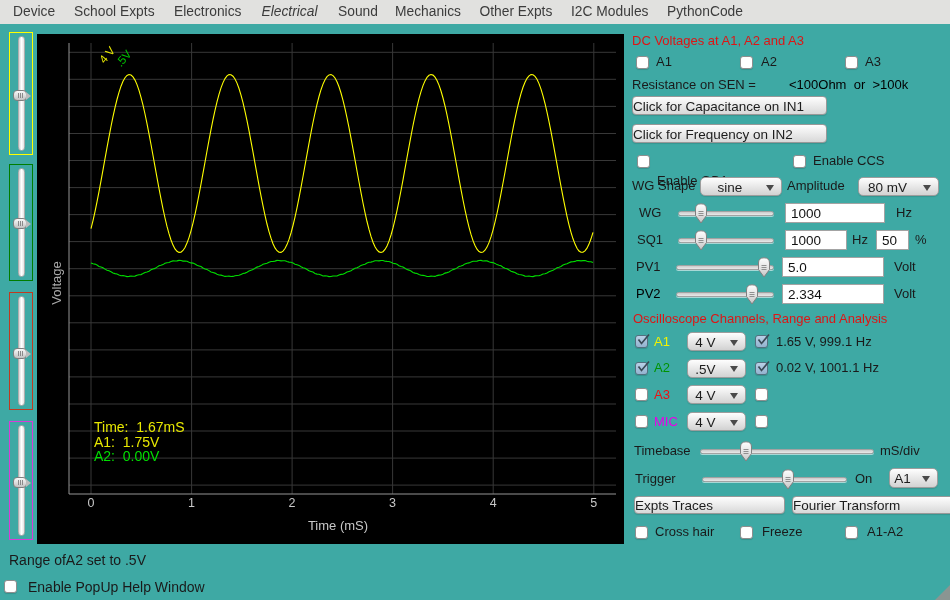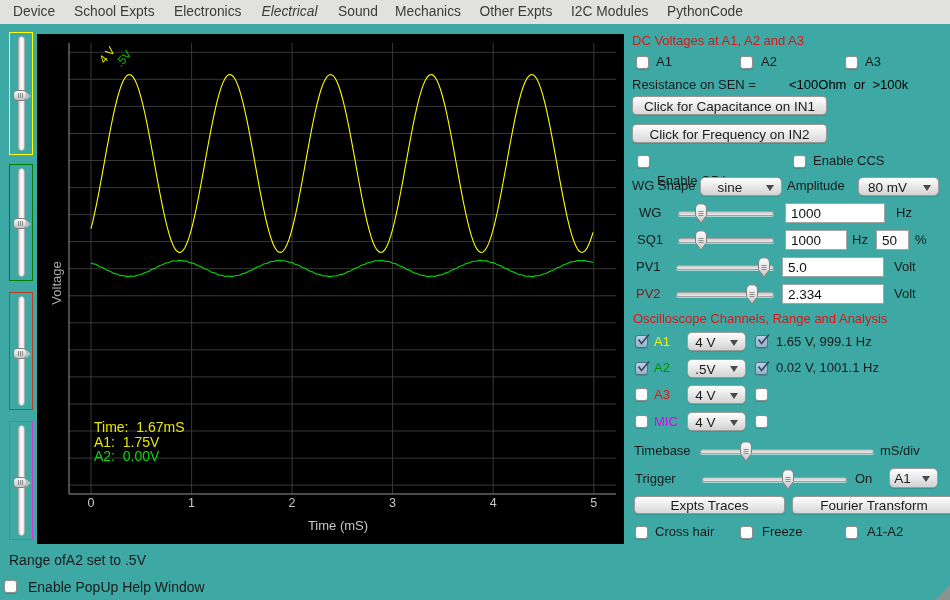--- a/index.html
+++ b/index.html
@@ -12,21 +12,21 @@
   border:1px solid #8e8e8e; border-radius:3px; box-shadow:0 1px 1px rgba(0,0,0,0.15); }
 .cb.checked { background:linear-gradient(#b9d0e6,#93b3cf); border-color:#53707f; }
 .combo { position:absolute; background:linear-gradient(#fefefe,#d2d2d2);
   border:1px solid #9d9d9d; border-radius:5px; box-shadow:0 1px 1px rgba(0,0,0,0.12); }
 .combo .ct { position:absolute; left:0; right:22px; text-align:center;
   font-size:13.5px; color:#1c1c1c; }
 .combo .arr { position:absolute; right:7.5px; top:50%; margin-top:-2px;
   border-left:4.5px solid transparent; border-right:4.5px solid transparent;
   border-top:6px solid #4a4a4a; }
 .btn { position:absolute; background:linear-gradient(#fefefe,#d8d8d8);
-  border:1px solid #989898; border-radius:4px; text-align:center;
+  border:1px solid #989898; border-radius:4px; text-align:left;
   font-size:13.5px; color:#1c1c1c; box-shadow:0 1px 1px rgba(0,0,0,0.12); }
 .inp { position:absolute; background:#fff; border:1px solid #a3a3a3;
   font-size:13.5px; color:#111; padding-left:5px; }
 .groove { position:absolute; height:5px; border-radius:2.5px;
   background:linear-gradient(#cbcbcb,#e9e9e9); border:1px solid #a2a2a2;
   box-shadow:0 1px 0 rgba(255,255,255,0.55); }
 .vgroove { position:absolute; width:7px; border-radius:3.5px;
   background:linear-gradient(90deg,#d2d2d2,#ffffff 50%,#e4e4e4); border:1px solid #aeaeae; }
 .vhandle { position:absolute; width:14px; height:11px; border-radius:4px;
   background:linear-gradient(#fafafa,#c2c2c2); border:1px solid #7f7f7f; }
@@ -172,21 +172,21 @@
 <svg style="position:absolute;left:757px;top:256.5px;overflow:visible" width="14" height="21" xmlns="http://www.w3.org/2000/svg">
     <path d="M1.5 6 Q1.5 0.8 7 0.8 Q12.5 0.8 12.5 6 L12.5 12.5 L7 20 L1.5 12.5 Z" fill="url(#hgrad)" stroke="#808080" stroke-width="1"></path>
     <g stroke="#909090" stroke-width="1">
       <line x1="4.5" y1="8.5" x2="9.5" y2="8.5"></line>
       <line x1="4.5" y1="10.5" x2="9.5" y2="10.5"></line>
       <line x1="4.5" y1="12.5" x2="9.5" y2="12.5"></line>
     </g>
   </svg>
 <div class="inp" style="left:782px;top:257px;width:102px;height:20px;line-height:20px;">5.0</div>
 <div style="position:absolute;left:894px;top:258px;height:18px;line-height:18px;font-size:13px;color:#1a1a1a;white-space:nowrap;">Volt</div>
-<div style="position:absolute;left:636px;top:285px;height:18px;line-height:18px;font-size:13px;color:#7f1d1d;white-space:nowrap;">PV2</div>
+<div style="position:absolute;left:636px;top:285px;height:18px;line-height:18px;font-size:13px;color:#000000;white-space:nowrap;">PV2</div>
 <div class="groove" style="left:676px;top:291.5px;width:98px;"></div>
 <svg style="position:absolute;left:745px;top:283.5px;overflow:visible" width="14" height="21" xmlns="http://www.w3.org/2000/svg">
     <path d="M1.5 6 Q1.5 0.8 7 0.8 Q12.5 0.8 12.5 6 L12.5 12.5 L7 20 L1.5 12.5 Z" fill="url(#hgrad)" stroke="#808080" stroke-width="1"></path>
     <g stroke="#909090" stroke-width="1">
       <line x1="4.5" y1="8.5" x2="9.5" y2="8.5"></line>
       <line x1="4.5" y1="10.5" x2="9.5" y2="10.5"></line>
       <line x1="4.5" y1="12.5" x2="9.5" y2="12.5"></line>
     </g>
   </svg>
 <div class="inp" style="left:782px;top:284px;width:102px;height:20px;line-height:20px;">2.334</div>

